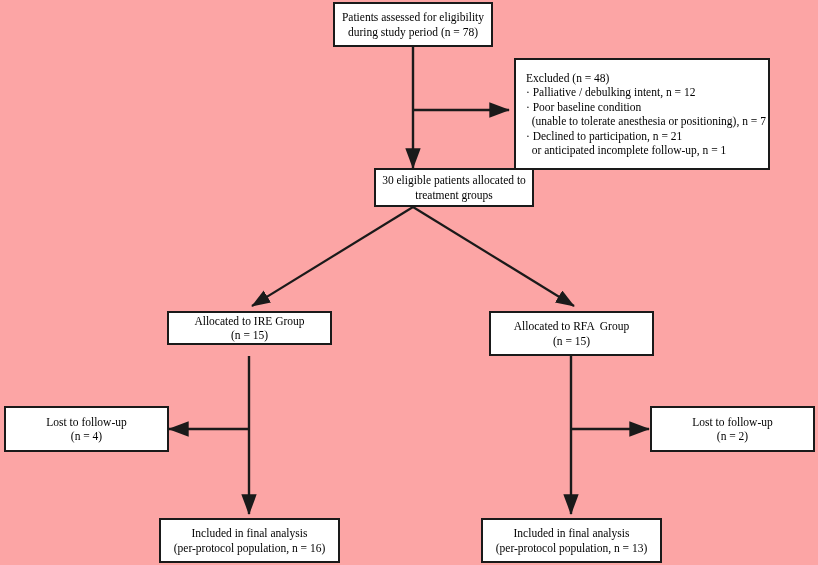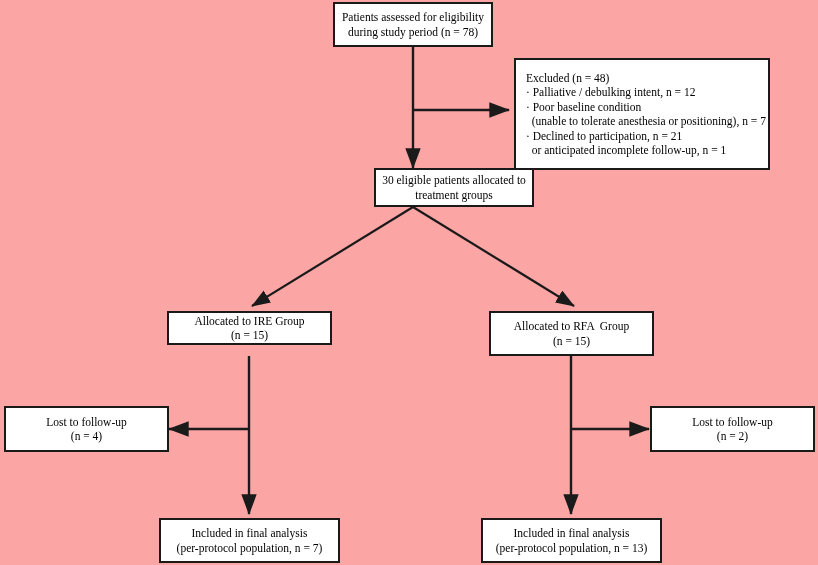--- a/index.html
+++ b/index.html
@@ -152,21 +152,21 @@
   <div class="node" style="left:650px; top:406px; width:165px; height:46px;">
     <div class="lines">
       <span class="ln">Lost to follow-up</span>
       <span class="ln">(n = 2)</span>
     </div>
   </div>
 
   <div class="node" style="left:159px; top:518px; width:181px; height:45px;">
     <div class="lines">
       <span class="ln">Included in final analysis</span>
-      <span class="ln">(per-protocol population, n = 7)</span>
+      <span class="ln">(per-protocol population, n = 16)</span>
     </div>
   </div>
 
   <div class="node" style="left:481px; top:518px; width:181px; height:45px;">
     <div class="lines">
       <span class="ln">Included in final analysis</span>
       <span class="ln">(per-protocol population, n = 13)</span>
     </div>
   </div>
 

